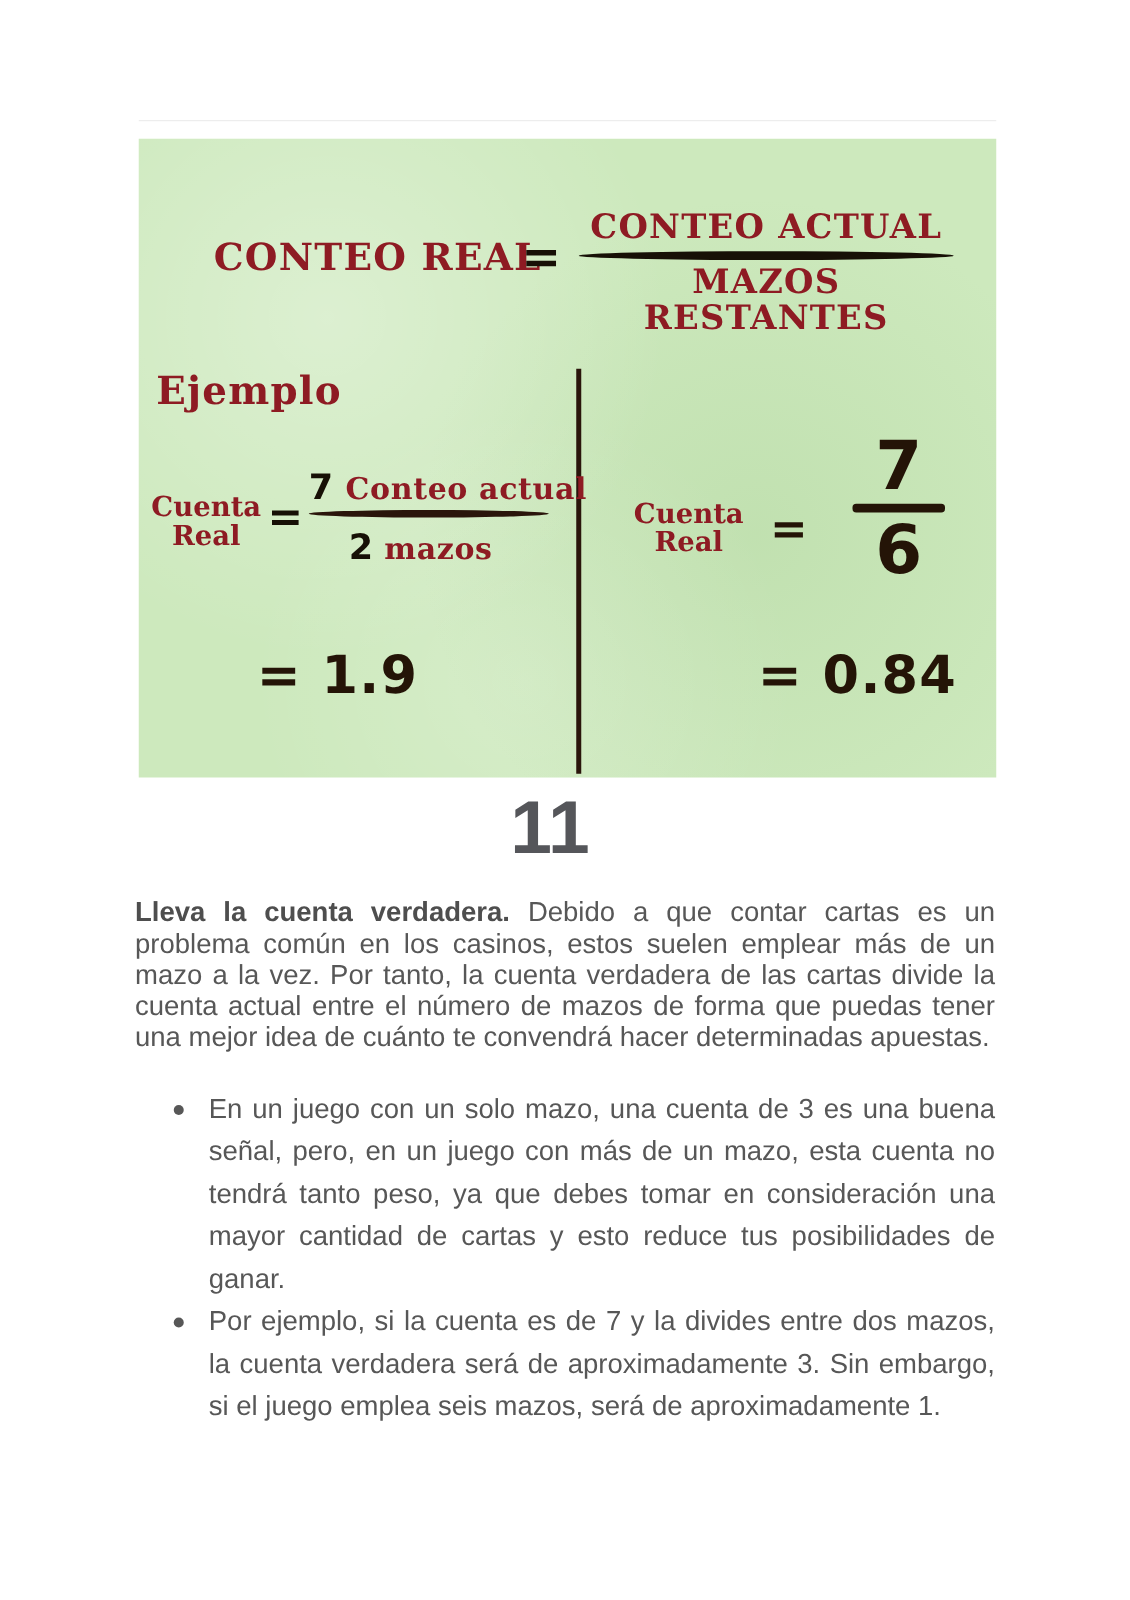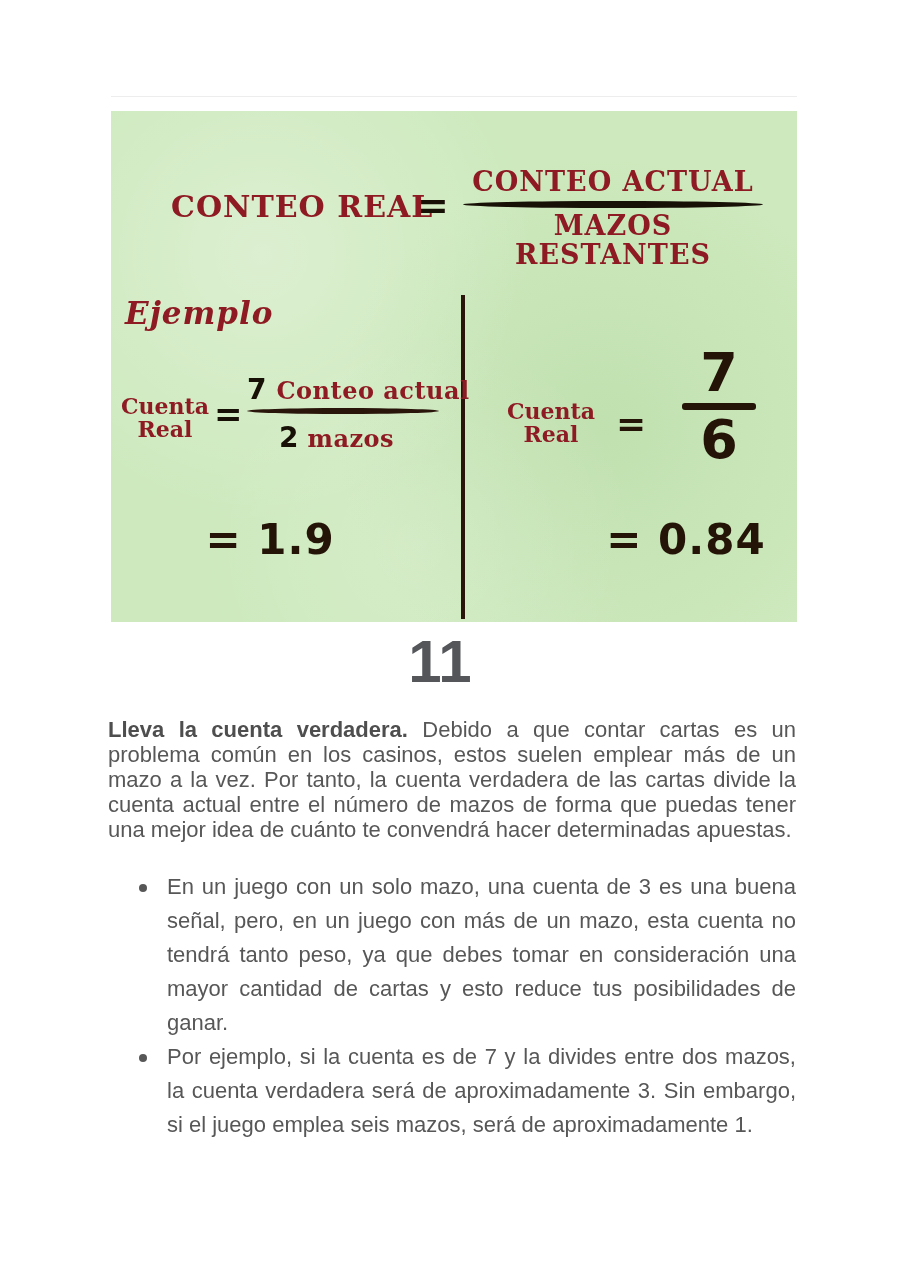--- a/index.html
+++ b/index.html
@@ -25,21 +25,21 @@
   .slab { font-family:"DejaVu Serif", serif; font-weight:bold; color:#8e1b23; }
   .ink  { color:#241407; }
 
   .mf-lhs { position:absolute; left:60px; top:78px; font-size:30px; letter-spacing:1px; }
   .mf-eq  { position:absolute; left:306px; top:72px; font-family:"DejaVu Sans", sans-serif;
             font-weight:bold; font-size:38px; color:#171006; }
   .mf-frac { position:absolute; left:346px; top:56px; width:312px; text-align:center; }
   .mf-num, .mf-den { display:block; font-size:27px; letter-spacing:1px; line-height:1.1; }
   .mf-bar { height:7px; background:#171006; border-radius:50%; margin:4px 6px 3px 6px; }
 
-  .ejemplo { position:absolute; left:14px; top:184px; font-size:31px; letter-spacing:1px;font-style:italic; }
+  .ejemplo { position:absolute; left:14px; top:184px; font-size:31px; letter-spacing:1px; }
 
   .divider-v { position:absolute; left:350px; top:184px; width:4px; height:324px; background:#2a150b; }
 
   .ex-label { position:absolute; width:96px; text-align:center; font-size:22px; line-height:23px; }
   .ex-label span { display:block; }
   .ex-label.left  { left:6px;  top:284px; }
   .ex-label.right { left:392px; top:289px; }
 
   .ex-eq { position:absolute; font-family:"DejaVu Sans", sans-serif; font-weight:bold; }
   .ex-eq.left  { left:103px; top:283px; font-size:34px; color:#171006; }

